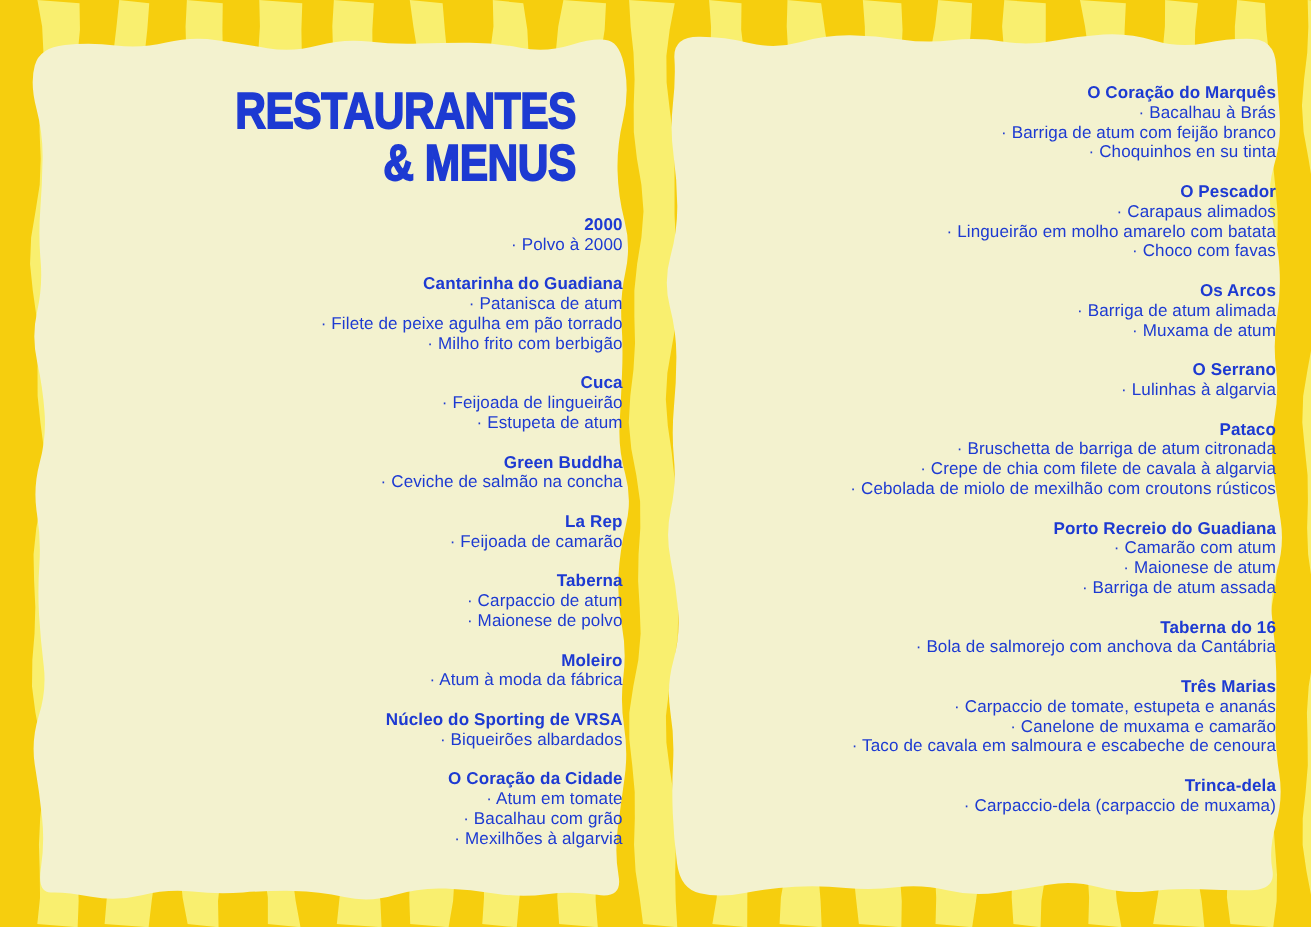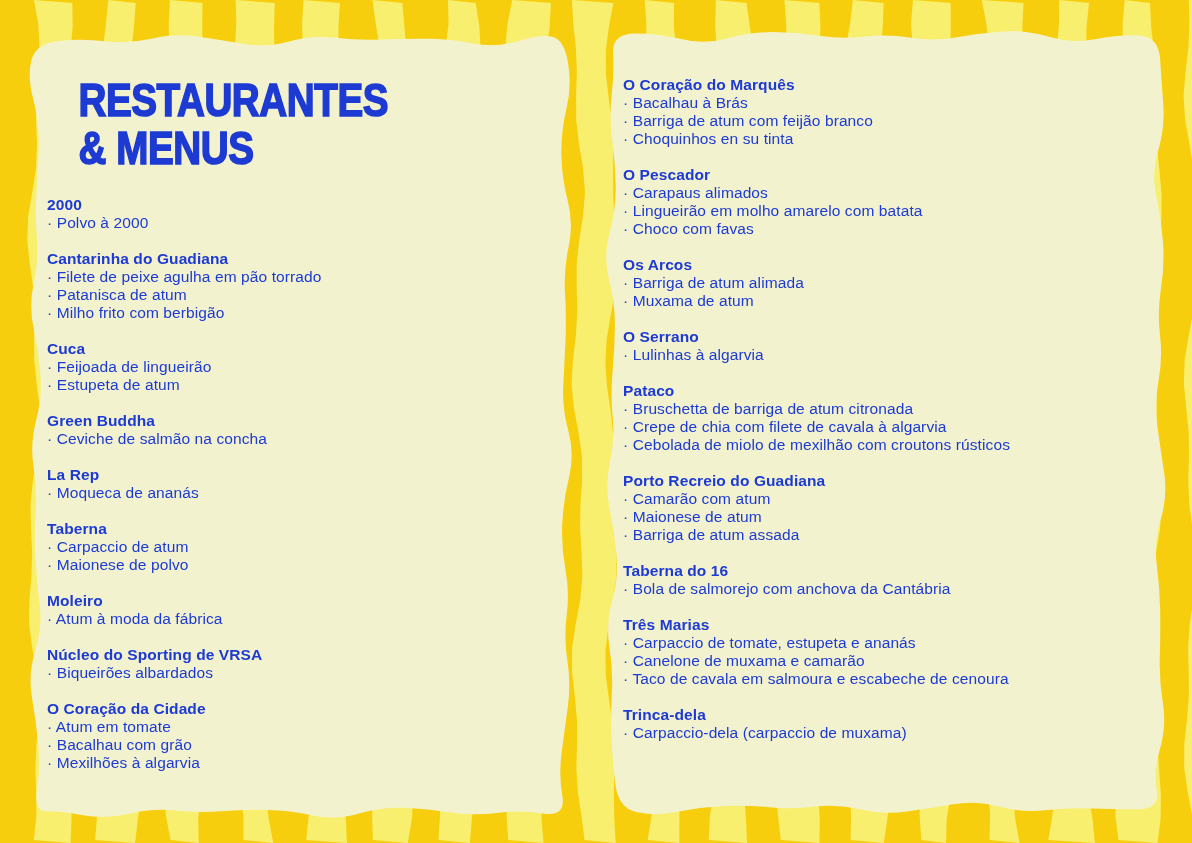--- a/index.html
+++ b/index.html
@@ -4,21 +4,21 @@
 <style>
   html,body{margin:0;padding:0;}
   body{
     width:1192px;height:843px;position:relative;overflow:hidden;
     background:var(--stripe-dark,#f6ce0e);
     font-family:"Liberation Sans",sans-serif;
   }
   svg.bg{position:absolute;left:0;top:0;width:1192px;height:843px;}
   .panel-shape{position:absolute;pointer-events:none;}
   .panel-content{
-    position:absolute;color:var(--blue,#1d3ad2);text-align:left;z-index:3;
+    position:absolute;color:var(--blue,#1d3ad2);text-align:right;z-index:3;
   }
   .left-content{left:36px;top:40px;width:530px;}
   .right-content{left:612px;top:36px;width:548px;padding-top:40px;box-sizing:border-box;}
   .title{
     margin-top:36px;margin-bottom:24px;
     font-size:46px;line-height:48px;font-weight:700;letter-spacing:-.5px;
     -webkit-text-stroke:1.6px var(--blue,#1d3ad2);
     transform:scaleX(.84);transform-origin:50% 0;
     text-transform:uppercase;
   }
@@ -66,36 +66,36 @@
     <div>RESTAURANTES</div>
     <div>&amp; MENUS</div>
   </div>
   <div id="col-left">
       <div class="section">
         <div class="sec-head">2000</div>
         <div class="sec-item"><span class="bullet">·</span> <span>Polvo à 2000</span></div>
       </div>
       <div class="section">
         <div class="sec-head">Cantarinha do Guadiana</div>
+        <div class="sec-item"><span class="bullet">·</span> <span>Patanisca de atum</span></div>
         <div class="sec-item"><span class="bullet">·</span> <span>Filete de peixe agulha em pão torrado</span></div>
-        <div class="sec-item"><span class="bullet">·</span> <span>Patanisca de atum</span></div>
         <div class="sec-item"><span class="bullet">·</span> <span>Milho frito com berbigão</span></div>
       </div>
       <div class="section">
         <div class="sec-head">Cuca</div>
         <div class="sec-item"><span class="bullet">·</span> <span>Feijoada de lingueirão</span></div>
         <div class="sec-item"><span class="bullet">·</span> <span>Estupeta de atum</span></div>
       </div>
       <div class="section">
         <div class="sec-head">Green Buddha</div>
         <div class="sec-item"><span class="bullet">·</span> <span>Ceviche de salmão na concha</span></div>
       </div>
       <div class="section">
         <div class="sec-head">La Rep</div>
-        <div class="sec-item"><span class="bullet">·</span> <span>Moqueca de ananás</span></div>
+        <div class="sec-item"><span class="bullet">·</span> <span>Feijoada de camarão</span></div>
       </div>
       <div class="section">
         <div class="sec-head">Taberna</div>
         <div class="sec-item"><span class="bullet">·</span> <span>Carpaccio de atum</span></div>
         <div class="sec-item"><span class="bullet">·</span> <span>Maionese de polvo</span></div>
       </div>
       <div class="section">
         <div class="sec-head">Moleiro</div>
         <div class="sec-item"><span class="bullet">·</span> <span>Atum à moda da fábrica</span></div>
       </div>

